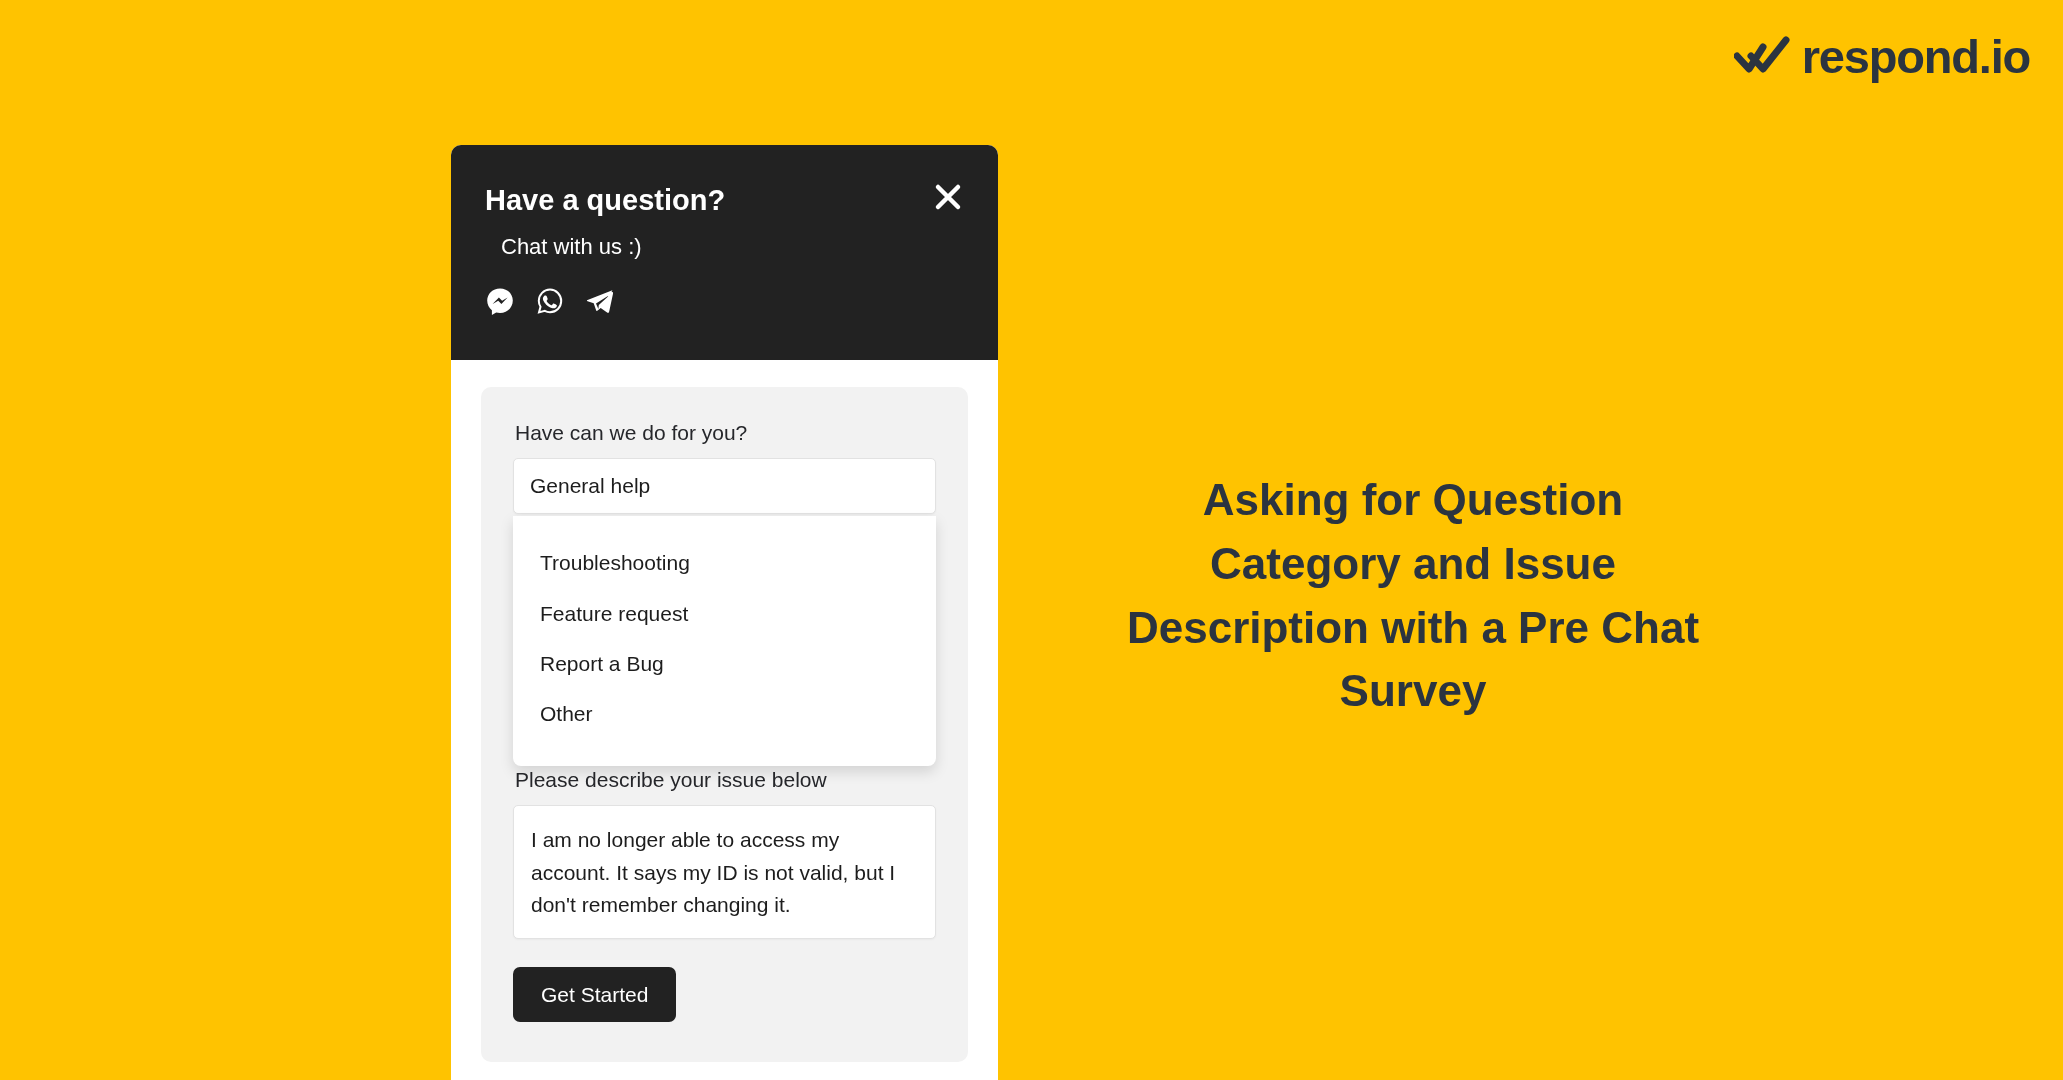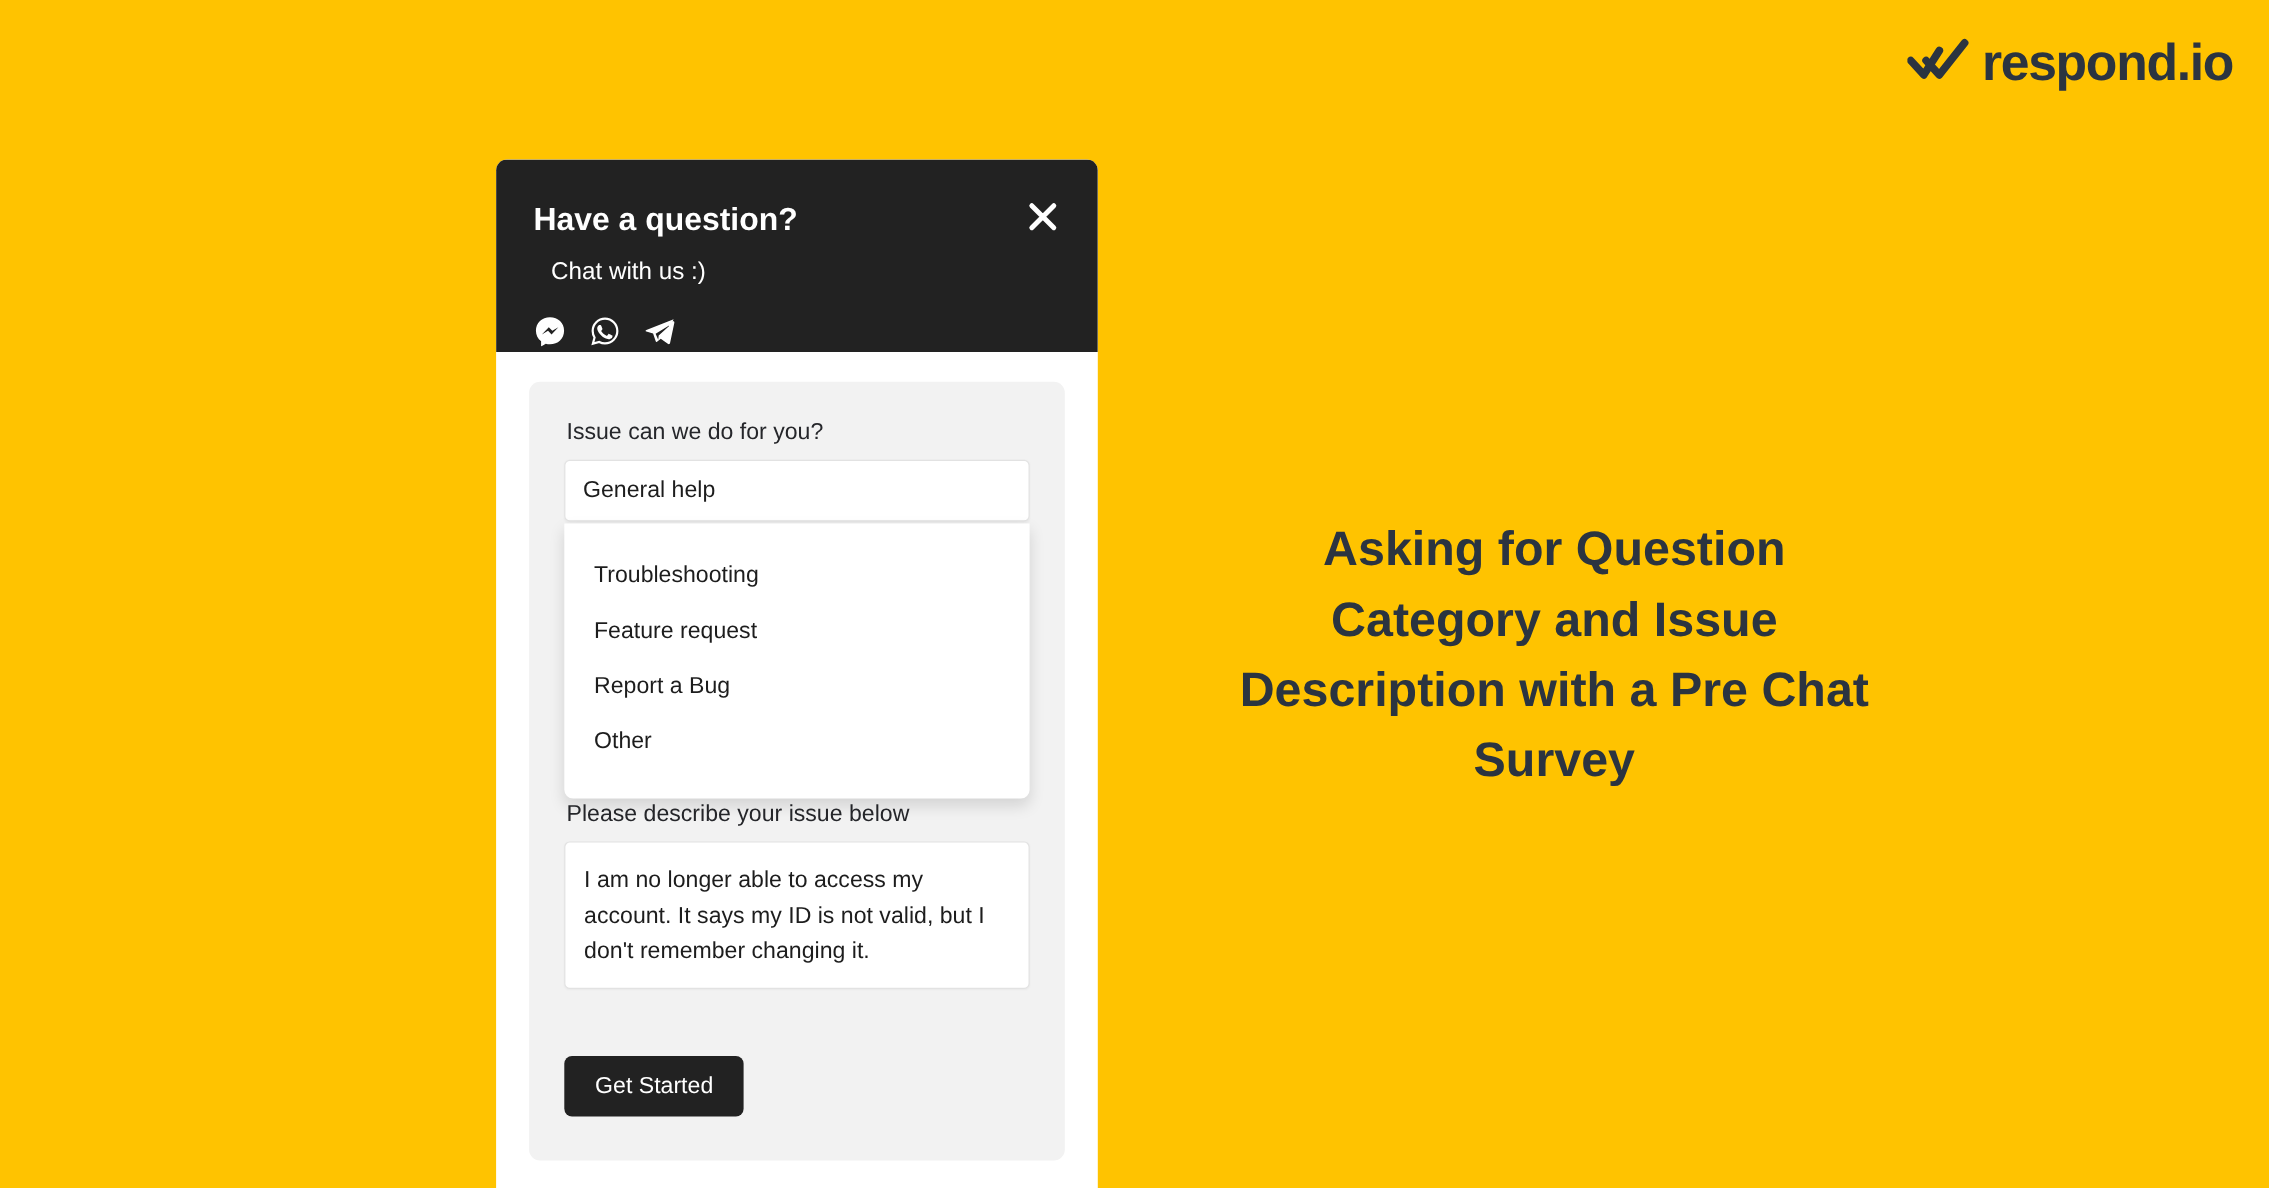--- a/index.html
+++ b/index.html
@@ -43,21 +43,21 @@
     background: #ffffff;
     border-radius: 10px 10px 0 0;
     overflow: hidden;
   }
 
   #widget-header {
     background: #222222;
     padding: 38px 34px 30px 34px;
     position: relative;
     box-sizing: border-box;
-    height: 175px;
+    height: 215px;
   }
   #widget-title {
     color: #ffffff;
     font-size: 29px;
     font-weight: bold;
     margin: 0 0 8px 0;
     line-height: 1.2;
   }
   #widget-subtitle {
     color: #ffffff;
@@ -150,21 +150,21 @@
     padding: 18px 16px 16px 17px;
     box-sizing: border-box;
     font-size: 21px;
     color: #1d1d1d;
     line-height: 1.55;
     cursor: text;
     box-shadow: 0 1px 2px rgba(0,0,0,0.04);
   }
 
   #get-started-button {
-    margin-top: 61px;
+    margin-top: 28px;
     display: inline-block;
     background: #222222;
     color: #ffffff;
     font-size: 21px;
     border: none;
     border-radius: 7px;
     padding: 15px 28px;
     cursor: pointer;
     font-family: "Liberation Sans", sans-serif;
     line-height: 1.2;
@@ -233,21 +233,21 @@
                    c1.1.6 1.8.3 2.1-1l3.8-17.9c.3-1.4-.5-2-1.6-1.5zM10 15.5l11.5-7.2c.5-.3.9-.1.6.2
                    l-9.3 8.4-.4 4z" fill="#ffffff"></path>
         </svg>
       </span>
     </div>
   </div>
 
   <div id="survey-panel">
 
     <div id="category-group">
-      <div class="field-label">Issue can we do for you?</div>
+      <div class="field-label">Have can we do for you?</div>
 
       <div id="category-select">
         <span>General help</span>
       </div>
 
       <div id="category-dropdown">
         <div class="dropdown-option">Troubleshooting</div>
         <div class="dropdown-option">Feature request</div>
         <div class="dropdown-option">Report a Bug</div>
         <div class="dropdown-option">Other</div>

